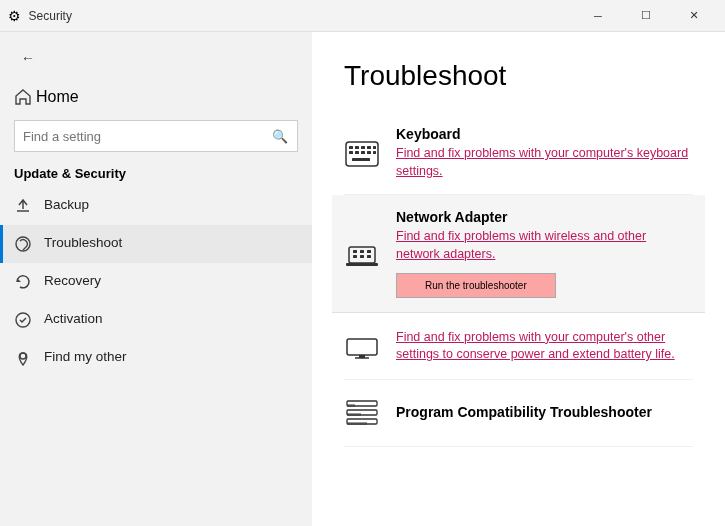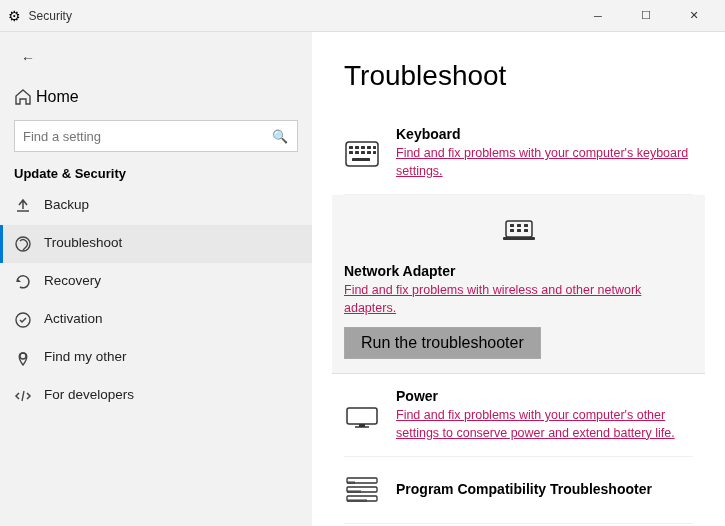--- a/index.html
+++ b/index.html
@@ -183,21 +183,20 @@
       align-items: center;
       gap: 16px;
       padding: 14px 0;
       border-bottom: 1px solid #f0f0f0;
     }
     .troubleshoot-item.highlighted {
       background: #f5f5f5;
       padding: 14px 12px;
       margin: 0 -12px;
       border-bottom: 1px solid #e0e0e0;
-      flex-direction: column;
     }
 
     .item-icon {
       width: 36px;
       height: 36px;
       flex-shrink: 0;
       display: flex;
       align-items: center;
       justify-content: center;
       margin-top: 2px;
@@ -216,24 +215,24 @@
     .item-desc {
       font-size: 12.5px;
       color: #be185d;
       line-height: 1.4;
       text-decoration: underline;
     }
 
     .run-btn {
       display: inline-block;
       margin-top: 10px;
-      padding: 6px 16px;
-      background: #a3a3a3;
+      padding: 6px 28px;
+      background: #fca5a5;
       border: 1px solid #aaa;
-      font-size: 16px;
+      font-size: 10px;
       cursor: pointer;
       color: #000;
     }
 
     
     svg { display: block; }
   </style>
 </head>
 <body>
 
@@ -316,30 +315,20 @@
     <div class="sidebar-item">
       <div class="sidebar-icon">
         <svg width="18" height="18" viewBox="0 0 18 18">
           <circle cx="9" cy="7" r="3" fill="none" stroke="#444" stroke-width="1.4"></circle>
           <path d="M9 4 C5 4 3 8 9 16 C15 8 13 4 9 4 Z" fill="none" stroke="#444" stroke-width="1.3"></path>
         </svg>
       </div>
       <span>Find my other</span>
     </div>
 
-    <div class="sidebar-item">
-      <div class="sidebar-icon">
-        <svg width="18" height="18" viewBox="0 0 18 18">
-          <path d="M5 6 L2 9 L5 12" fill="none" stroke="#444" stroke-width="1.5"></path>
-          <path d="M13 6 L16 9 L13 12" fill="none" stroke="#444" stroke-width="1.5"></path>
-          <path d="M10 4 L8 14" stroke="#444" stroke-width="1.3"></path>
-        </svg>
-      </div>
-      <span>For developers</span>
-    </div>
 
   </div>
 
   <div class="content">
     <h1 class="content-title">Troubleshoot</h1>
 
     <div class="troubleshoot-item">
       <div class="item-icon">
         <svg width="34" height="26" viewBox="0 0 34 26">
           <rect x="1" y="1" width="32" height="24" rx="3" fill="none" stroke="#333" stroke-width="1.5"></rect>
@@ -384,21 +373,20 @@
 
     <div class="troubleshoot-item">
       <div class="item-icon">
         <svg width="34" height="24" viewBox="0 0 34 24">
           <rect x="2" y="4" width="30" height="16" rx="2" fill="none" stroke="#333" stroke-width="1.5"></rect>
           <rect x="14" y="20" width="6" height="3" fill="#333"></rect>
           <path d="M10 23 L24 23" stroke="#333" stroke-width="1.5"></path>
         </svg>
       </div>
       <div class="item-content">
-        <div class="item-title">Power</div>
         <div class="item-desc">Find and fix problems with your computer's other settings to conserve power and extend battery life.</div>
       </div>
     </div>
 
     <div class="troubleshoot-item">
       <div class="item-icon">
         <svg width="34" height="30" viewBox="0 0 34 30">
           <rect x="2" y="2" width="30" height="5" rx="1" fill="none" stroke="#333" stroke-width="1.3"></rect>
           <rect x="2" y="5" width="8" height="3" fill="#333" opacity="0.5"></rect>
           <rect x="2" y="11" width="30" height="5" rx="1" fill="none" stroke="#333" stroke-width="1.3"></rect>

